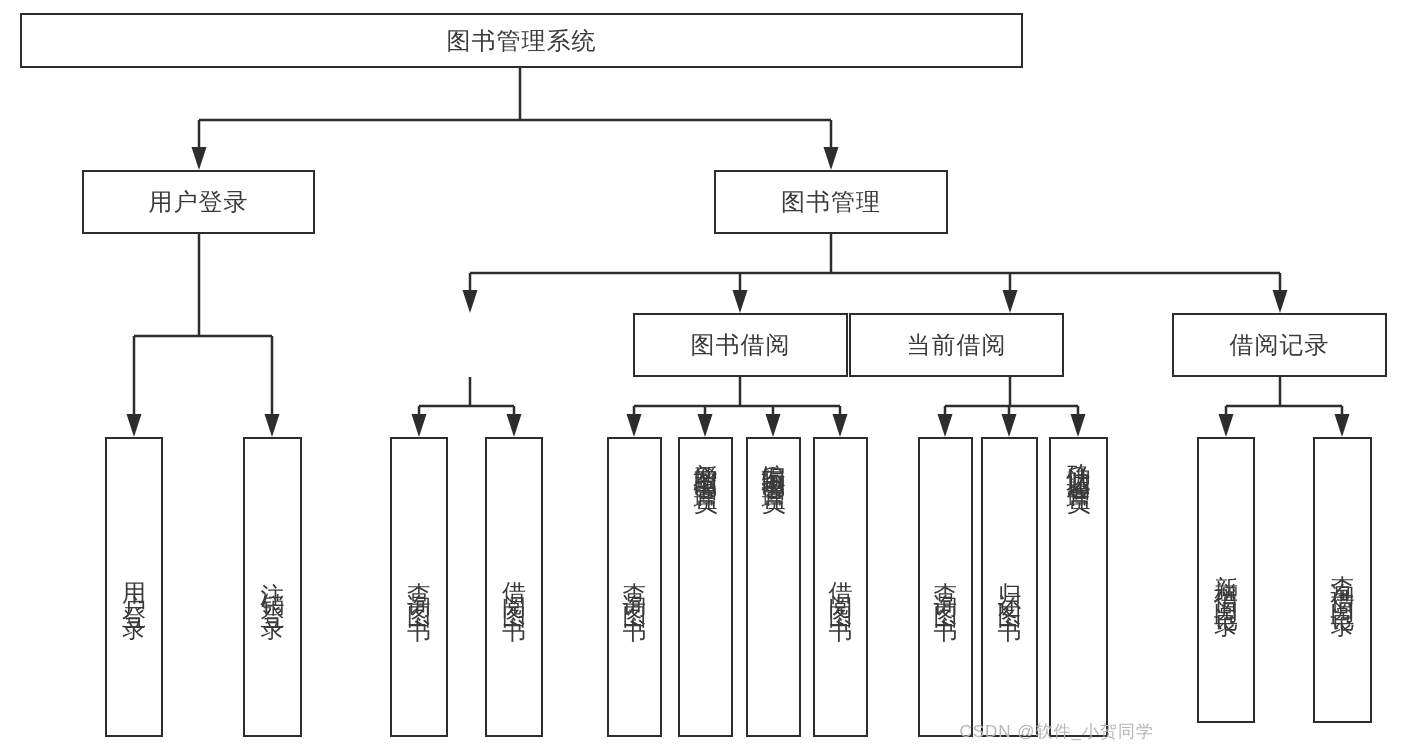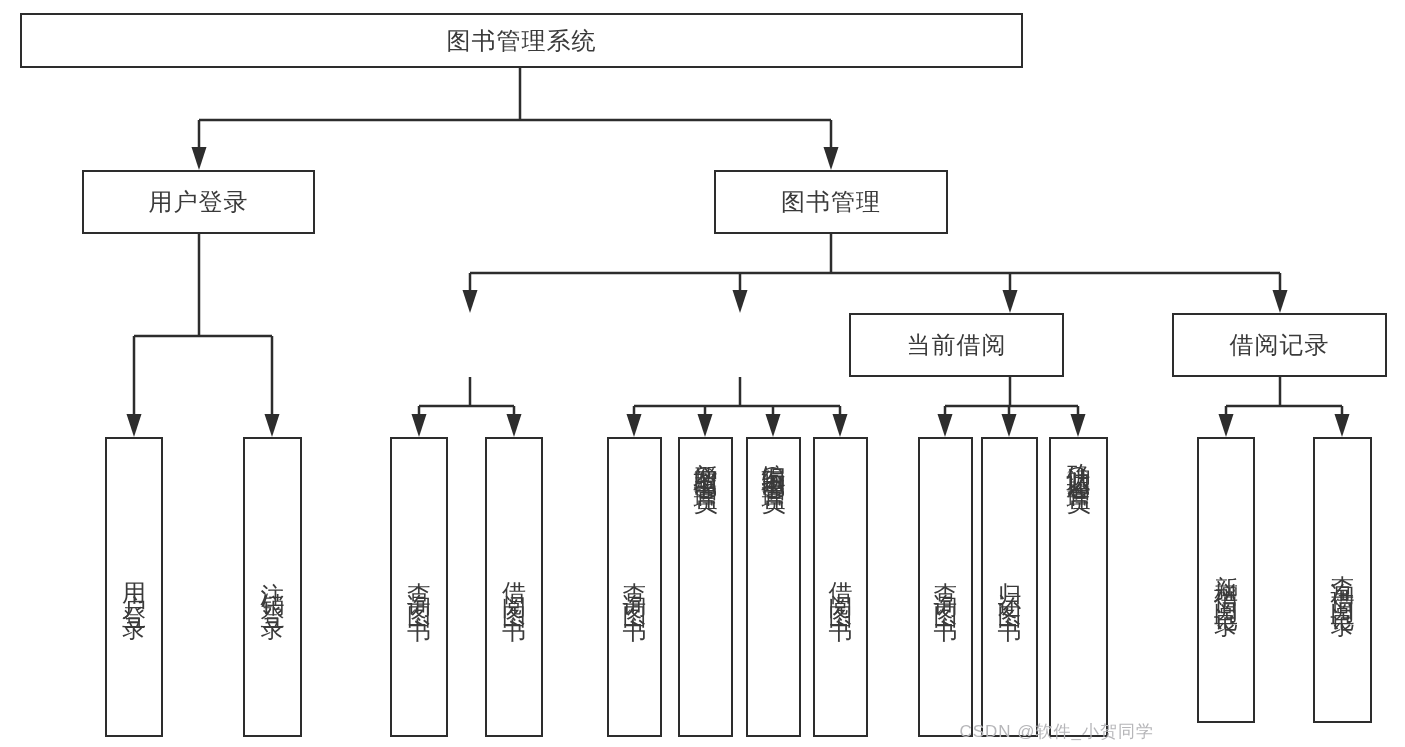--- a/index.html
+++ b/index.html
@@ -69,20 +69,23 @@
     <span class="hlabel">图书管理系统</span>
   </div>
 
   <div class="node" style="left:82px;top:170px;width:233px;height:64px">
     <span class="hlabel">用户登录</span>
   </div>
   <div class="node" style="left:714px;top:170px;width:234px;height:64px">
     <span class="hlabel">图书管理</span>
   </div>
 
+  <div class="node" style="left:633px;top:313px;width:215px;height:64px">
+    <span class="hlabel">图书借阅</span>
+  </div>
   <div class="node" style="left:849px;top:313px;width:215px;height:64px">
     <span class="hlabel">当前借阅</span>
   </div>
   <div class="node" style="left:1172px;top:313px;width:215px;height:64px">
     <span class="hlabel">借阅记录</span>
   </div>
 
   <div class="node leaf" style="left:105px;top:437px;width:58px;height:300px">
     <span class="vtext">用户登录</span>
   </div>

